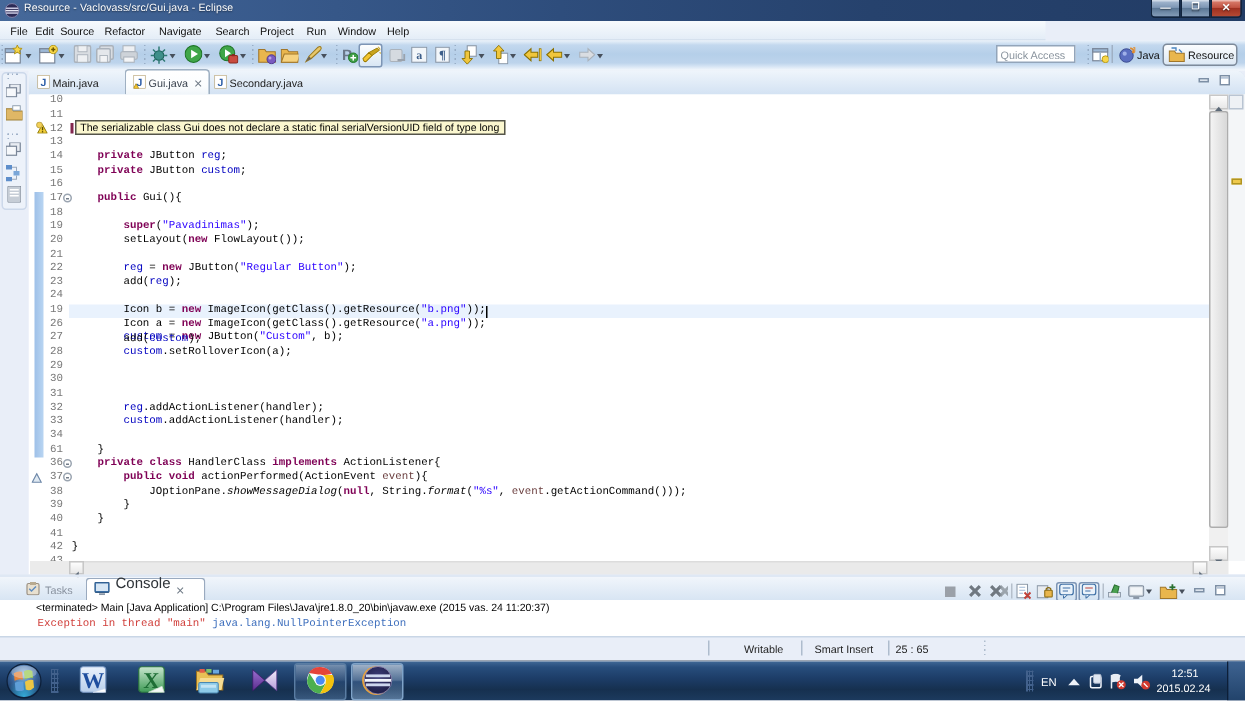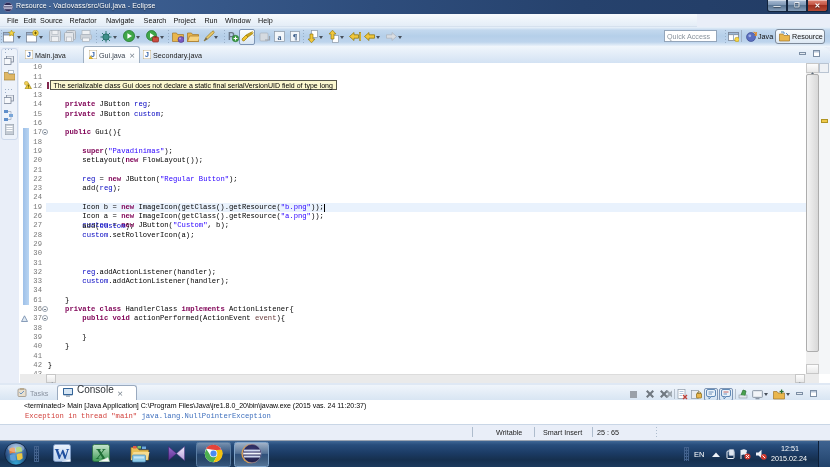--- a/index.html
+++ b/index.html
@@ -336,20 +336,21 @@
 <div class="ln" style="top:214.1px">33</div>
 <pre class="cl" style="top:214.1px">        <span class="f">custom</span>.addActionListener(handler);</pre>
 <div class="ln" style="top:223.4px">34</div>
 <div class="ln" style="top:232.7px">61</div>
 <pre class="cl" style="top:232.7px">    }</pre>
 <div class="ln" style="top:242.0px">36</div>
 <pre class="cl" style="top:242.0px">    <b class="k">private</b> <b class="k">class</b> HandlerClass <b class="k">implements</b> ActionListener{</pre>
 <div class="ln" style="top:251.3px">37</div>
 <pre class="cl" style="top:251.3px">        <b class="k">public</b> <b class="k">void</b> actionPerformed(ActionEvent <span class="p">event</span>){</pre>
 <div class="ln" style="top:260.6px">38</div>
+<pre class="cl" style="top:260.6px">            JOptionPane.<i>showMessageDialog</i>(<b class="k">null</b>, String.<i>format</i>(<span class="s">"%s"</span>, <span class="p">event</span>.getActionCommand()));</pre>
 <div class="ln" style="top:269.9px">39</div>
 <pre class="cl" style="top:269.9px">        }</pre>
 <div class="ln" style="top:279.2px">40</div>
 <pre class="cl" style="top:279.2px">    }</pre>
 <div class="ln" style="top:288.5px">41</div>
 <div class="ln" style="top:297.8px">42</div>
 <pre class="cl" style="top:297.8px">}</pre>
 <div class="ln" style="top:307.1px">43</div>
 <div class="fold" style="top:66.3px">
       <i></i>

